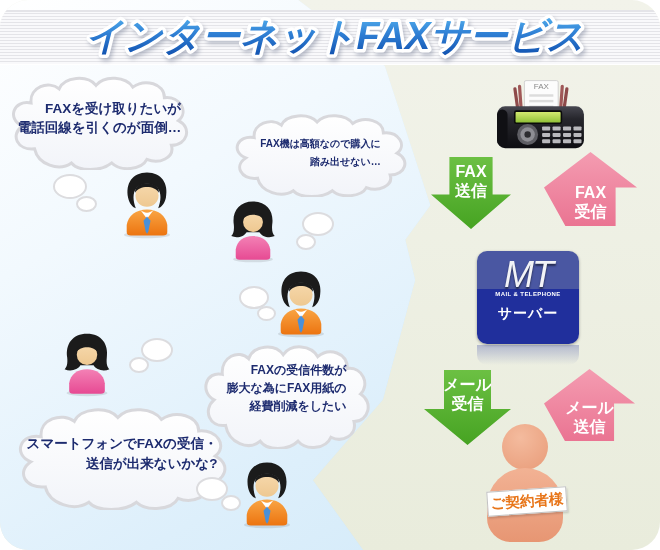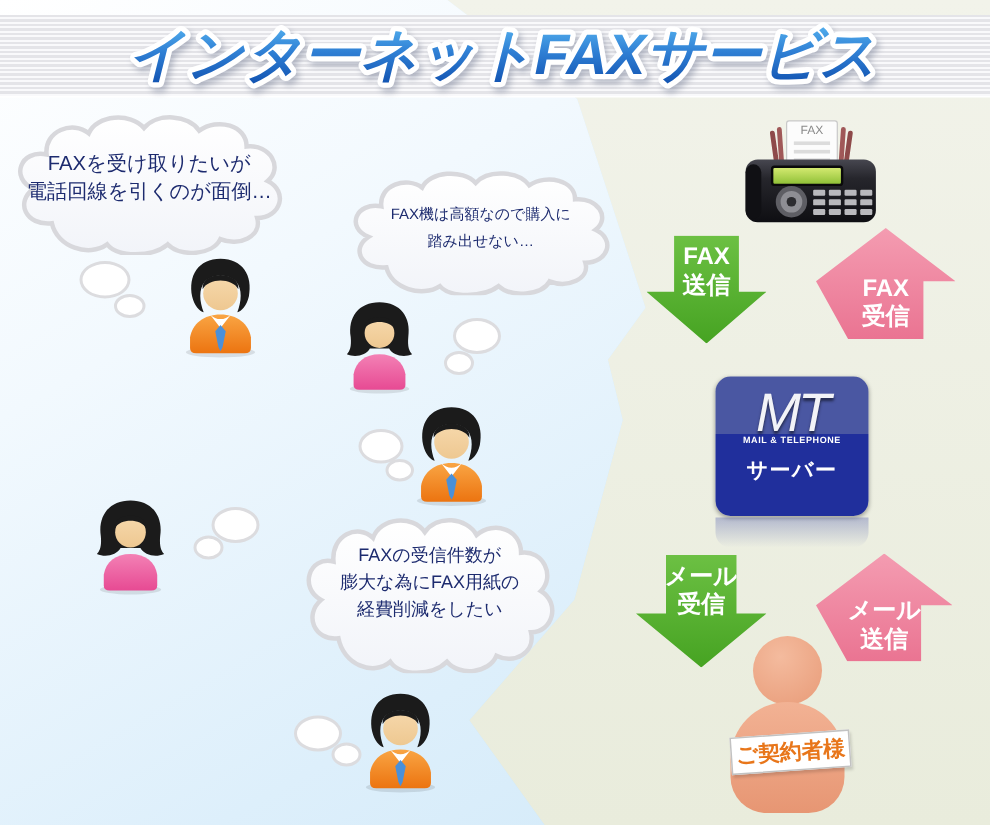--- a/index.html
+++ b/index.html
@@ -1,34 +1,34 @@
 <!DOCTYPE html>
 <html><head>
 <meta charset="utf-8">
 <style>
   html,body{margin:0;padding:0;}
   body{font-family:"Liberation Sans","DejaVu Sans",sans-serif;}
-  #stage{position:relative;width:660px;height:550px;overflow:hidden;background:linear-gradient(#f2f3ea,#e9ecdc);}
+  #stage{position:relative;width:660px;height:550px;overflow:hidden;background:linear-gradient(#f2f3ea,#e9ecdc);border-radius:28px;}
   
   .bg-left{position:absolute;inset:0;
     background:linear-gradient(150deg,#ffffff 0%,#f2f9fe 30%,#ddeffb 68%,#cfe8f8 100%);
     clip-path:polygon(0 0,45.2% 0,58.3% 12%,65.2% 37.3%,61.4% 43.6%,62.9% 50.9%,58% 72.7%,47.4% 87.3%,55% 100%,0 100%);}
   .bg-band{position:absolute;inset:0;opacity:.85;
     background:linear-gradient(#daeefb,#c7e4f7);
     clip-path:polygon(41.2% 0,45.2% 0,58.3% 12%,65.2% 37.3%,61.4% 43.6%,62.9% 50.9%,58% 72.7%,47.4% 87.3%,55% 100%,35.6% 100%,39.7% 75.5%,34.5% 46.4%,45.5% 12.7%);}
   
   .header-band{position:absolute;left:0;top:10px;width:660px;height:54px;
     background:repeating-linear-gradient(to bottom,#e4e4e8 0 1.5px,#f9f9fb 1.5px 3px);
     border-bottom:1px solid #fff;}
   .title-svg{position:absolute;left:0;top:4px;filter:drop-shadow(2px 3px 2px rgba(110,120,145,.45));}
   
   .bubble{position:absolute;}
   .bubble svg{position:absolute;inset:0;width:100%;height:100%;}
   .bubble-text{position:absolute;inset:0;display:flex;align-items:flex-start;justify-content:center;
-    font-weight:normal;color:#1d2b6f;white-space:pre-line;text-align:center;}
+    font-weight:bold;color:#1d2b6f;white-space:pre-line;text-align:right;}
   .puff{position:absolute;background:#fff;border:2px solid #dcdcdf;border-radius:50%;}
   
   .person{position:absolute;}
   
   .fax-machine{position:absolute;left:492px;top:79px;}
   .arrow{position:absolute;display:flex;flex-direction:column;align-items:center;
     font-weight:bold;color:#fff;font-size:16px;line-height:19px;text-align:center;white-space:pre-line;}
   .arrow.down{background:linear-gradient(#6cc043,#46a322);
     clip-path:polygon(23% 0,77% 0,77% 52%,100% 52%,50% 100%,0 52%,23% 52%);justify-content:flex-start;padding-top:5px;box-sizing:border-box;}
   .arrow.up{background:linear-gradient(#f49cb1,#ea7492);
@@ -148,20 +148,27 @@
     <svg viewBox="0 0 220 110" preserveAspectRatio="none">
         <use href="#sym-cloud"></use>
       </svg>
     <div class="bubble-text" style="padding:20px 4px 0 4px;font-size:12px;line-height:18px;">FAXの受信件数が
 膨大な為にFAX用紙の
 経費削減をしたい</div>
   </div>
   <div class="puff" style="left:141px;top:338px;width:28px;height:20px;"></div>
   <div class="puff" style="left:129px;top:357px;width:16px;height:12px;"></div>
 
+  <div class="bubble" style="left:8px;top:404px;width:228px;height:106px;">
+    <svg viewBox="0 0 220 110" preserveAspectRatio="none">
+        <use href="#sym-cloud"></use>
+      </svg>
+    <div class="bubble-text" style="padding:30px 4px 0 4px;font-size:13.5px;line-height:20px;">スマートフォンでFAXの受信・
+送信が出来ないかな?</div>
+  </div>
   <div class="puff" style="left:196px;top:477px;width:28px;height:20px;"></div>
   <div class="puff" style="left:221px;top:495px;width:16px;height:12px;"></div>
 
   <svg class="person" style="left:112px;top:167px;" width="70" height="74" viewBox="0 0 100 100">
       <use href="#sym-man"></use>
     </svg>
   <svg class="person" style="left:221px;top:199px;" width="64" height="64" viewBox="0 0 100 100">
       <use href="#sym-woman"></use>
     </svg>
   <svg class="person" style="left:266px;top:266px;" width="70" height="74" viewBox="0 0 100 100">

